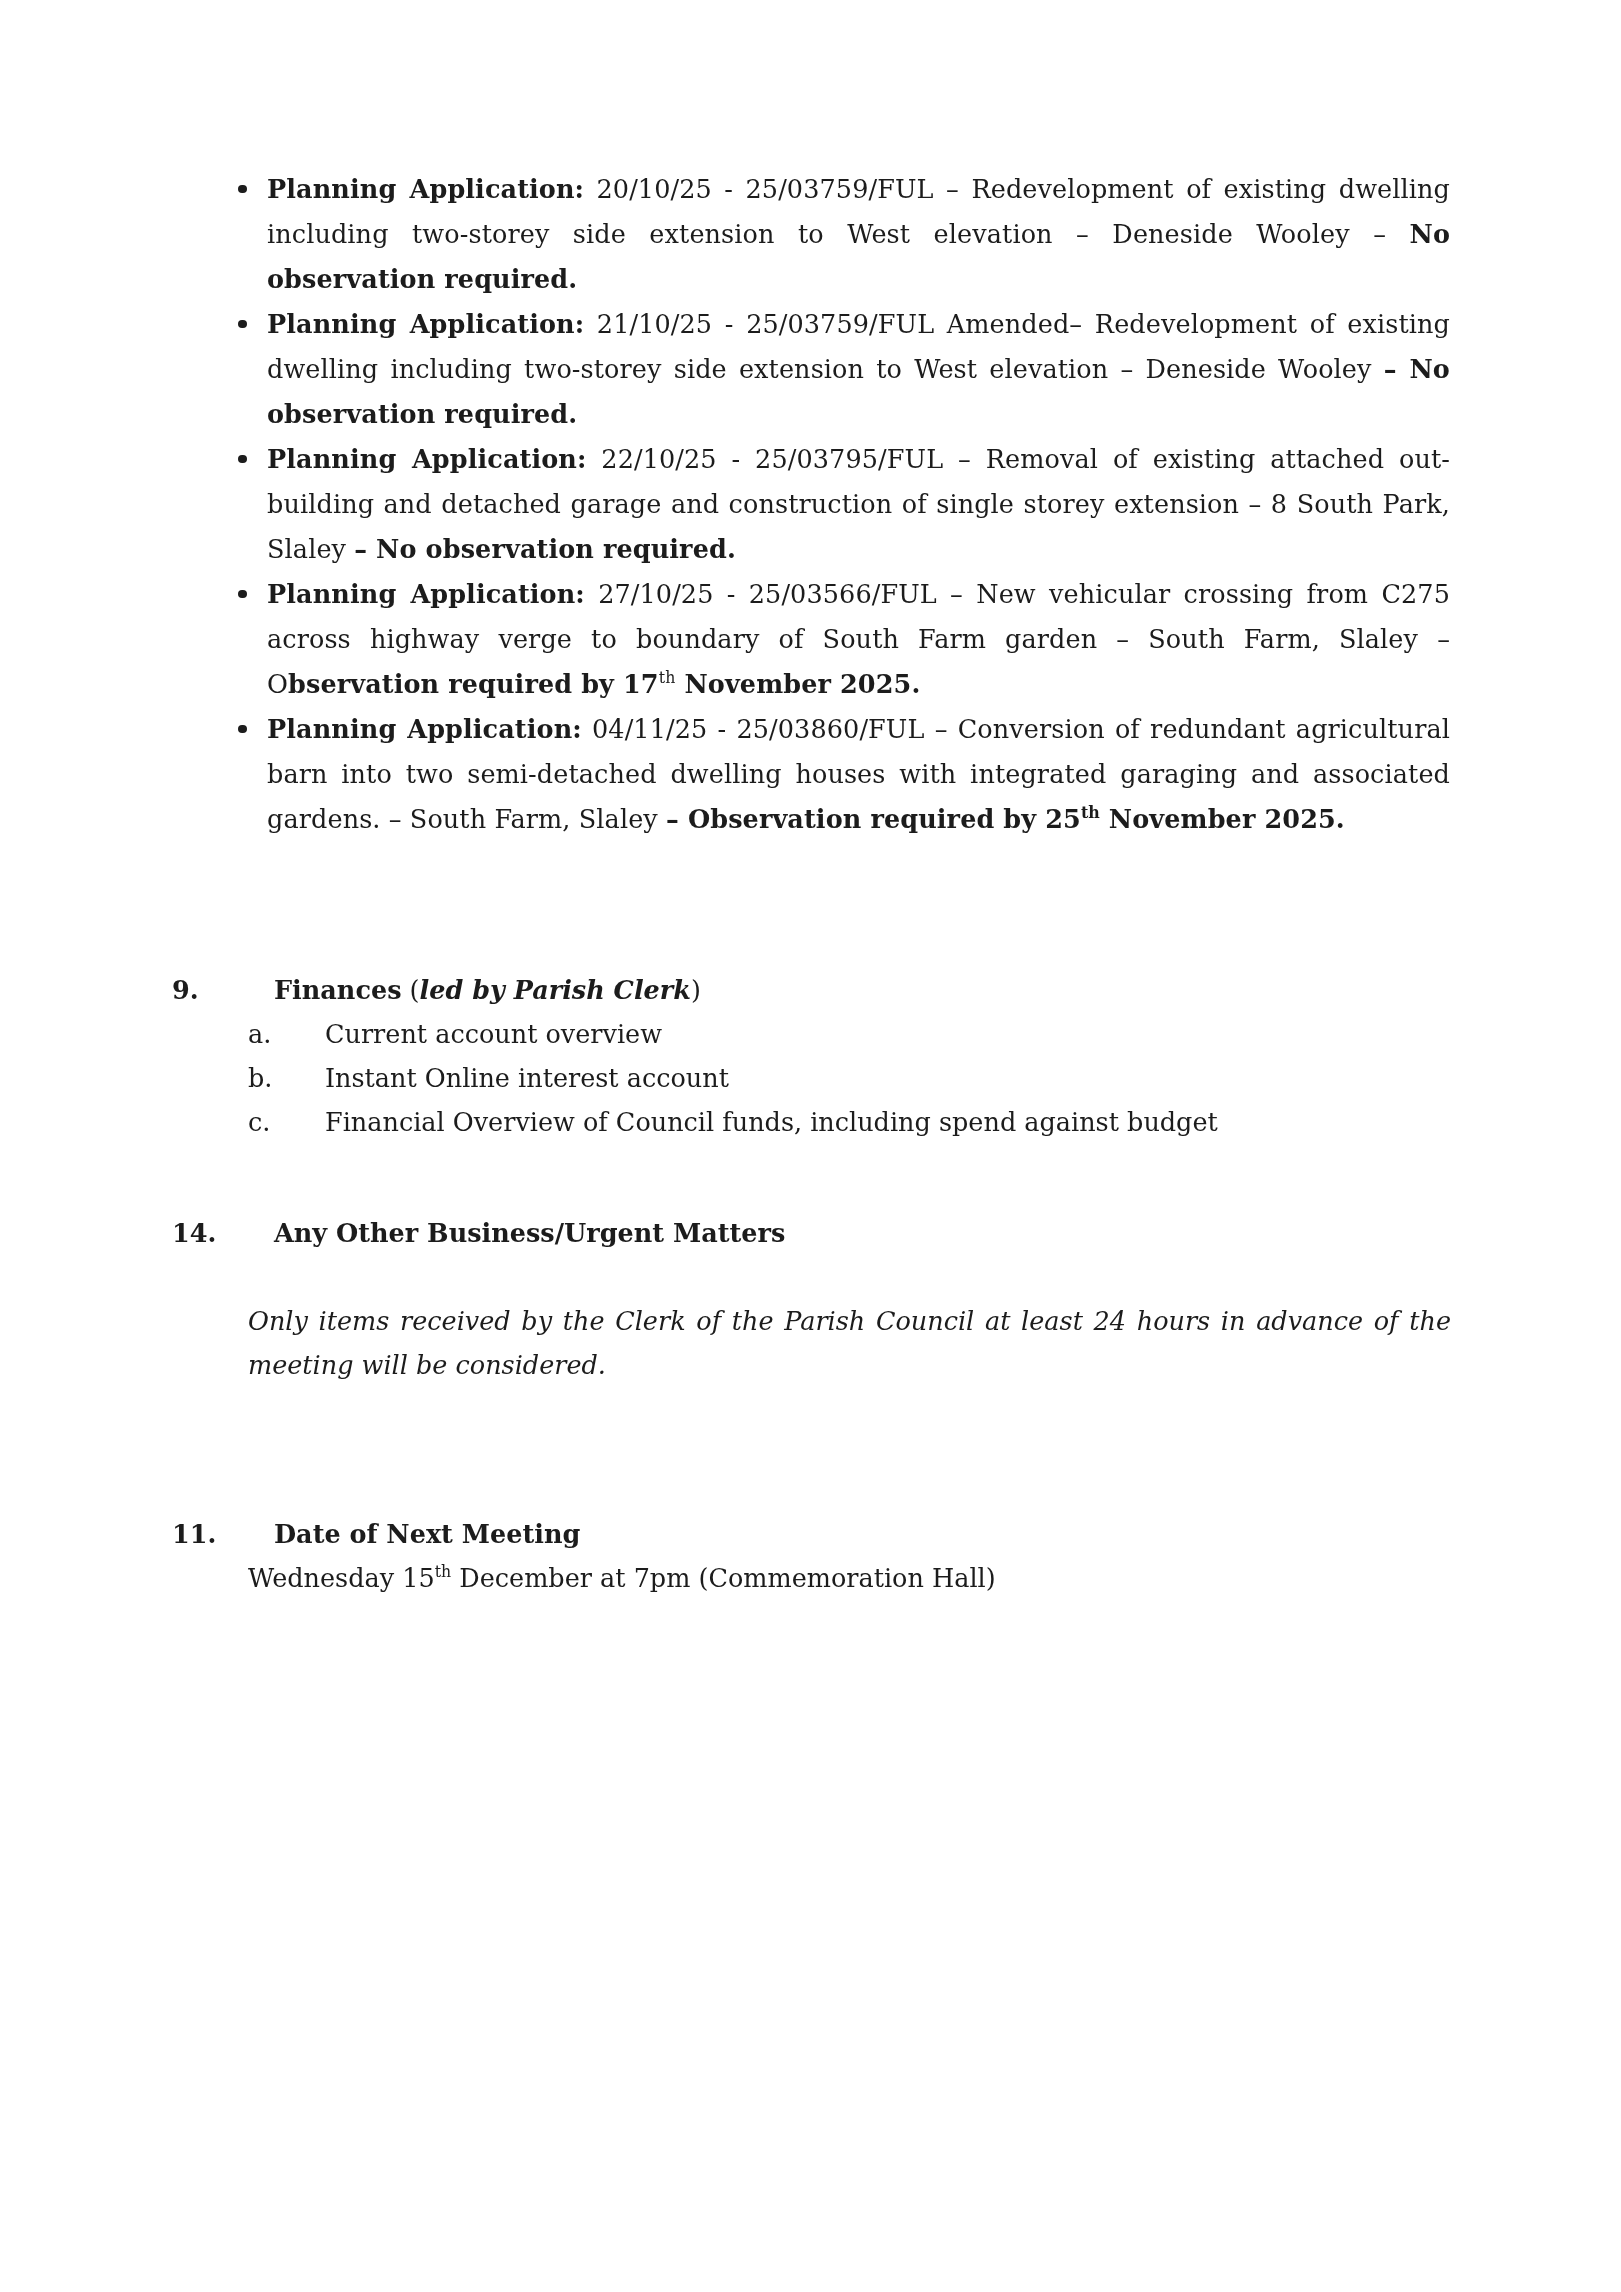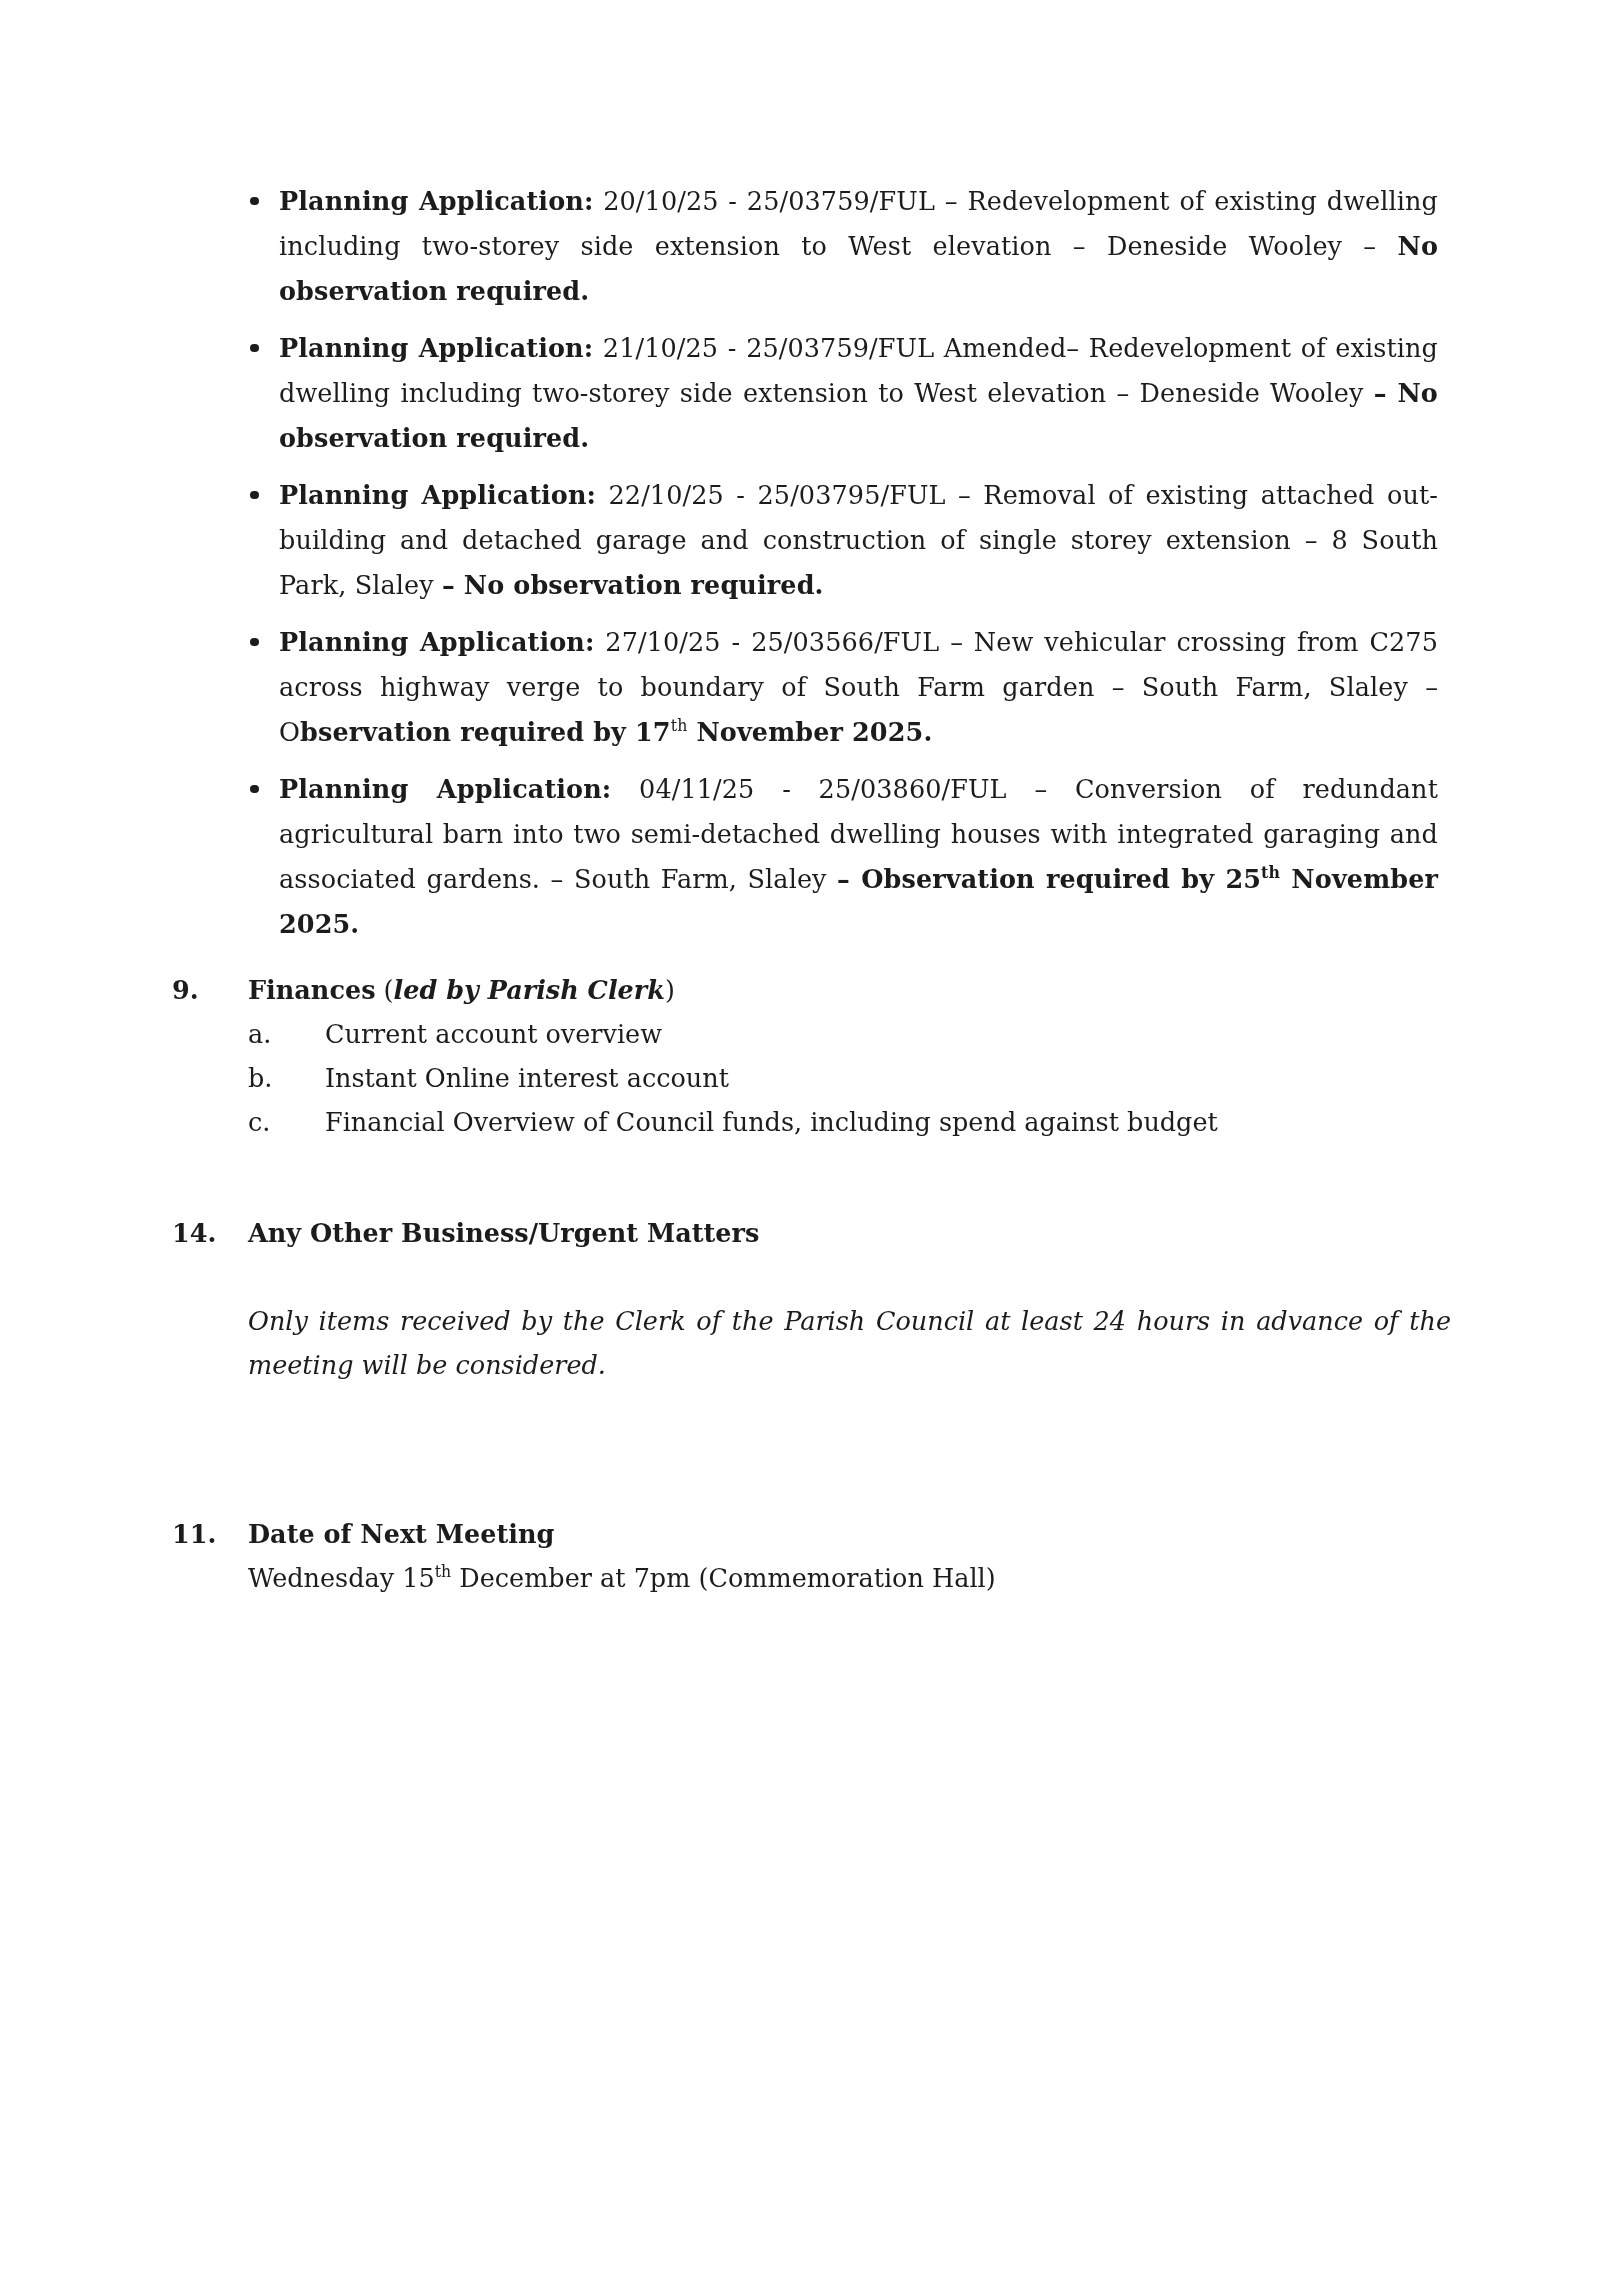--- a/index.html
+++ b/index.html
@@ -2,29 +2,29 @@
 <html><head>
 <meta charset="utf-8">
 <style>
   html, body { margin:0; padding:0; background:#ffffff; }
   body { width:1621px; height:2293px; position:relative; overflow:hidden;
          font-family:"DejaVu Serif", "Liberation Serif", serif; color:#1c1c1c; }
   .page { position:absolute; left:0; top:0; width:1621px; height:2293px; background:#fff; }
 
   .bullets { position:absolute; left:238px; top:167px; width:1212px; margin:0; padding:0; list-style:none; }
   .bullet-item { position:relative; padding-left:29px; font-size:25.5px; line-height:45px;
-                 text-align:justify; margin:12px; letter-spacing:0.1px; }
+                 text-align:justify; margin:0; letter-spacing:0.1px; }
   .bullet-dot { position:absolute; left:0; top:17.6px; width:8.8px; height:8.8px; border-radius:50%; background:#1c1c1c; }
   .b { font-weight:bold; }
   sup { font-size:0.62em; line-height:0; vertical-align:super; position:relative; top:-0.05em; }
 
   .section { position:absolute; left:172px; width:1279px; font-size:25.5px; line-height:44px; }
   .sec-num { position:absolute; left:0; top:0; font-weight:bold; }
   .sec-body { margin-left:76px; }
-  .sec-title { font-weight:bold; }
+  .sec-title { font-weight:bold;margin-left:26px; }
   .sec-sub-italic { font-style:italic; font-weight:bold; }
   .subitem { position:relative; height:44px; }
   .sub-letter { position:absolute; left:0; top:0; }
   .sub-text { position:absolute; left:77px; top:0; white-space:nowrap; }
   .italic-note { font-style:italic; text-align:justify;margin-top:44px; }
   #sec9 { top:968px; }
   #sec10 { top:1211px; }
   #sec10 .none-line { margin-top:15.7px; }
   #sec11 { top:1512px; }
 </style>

